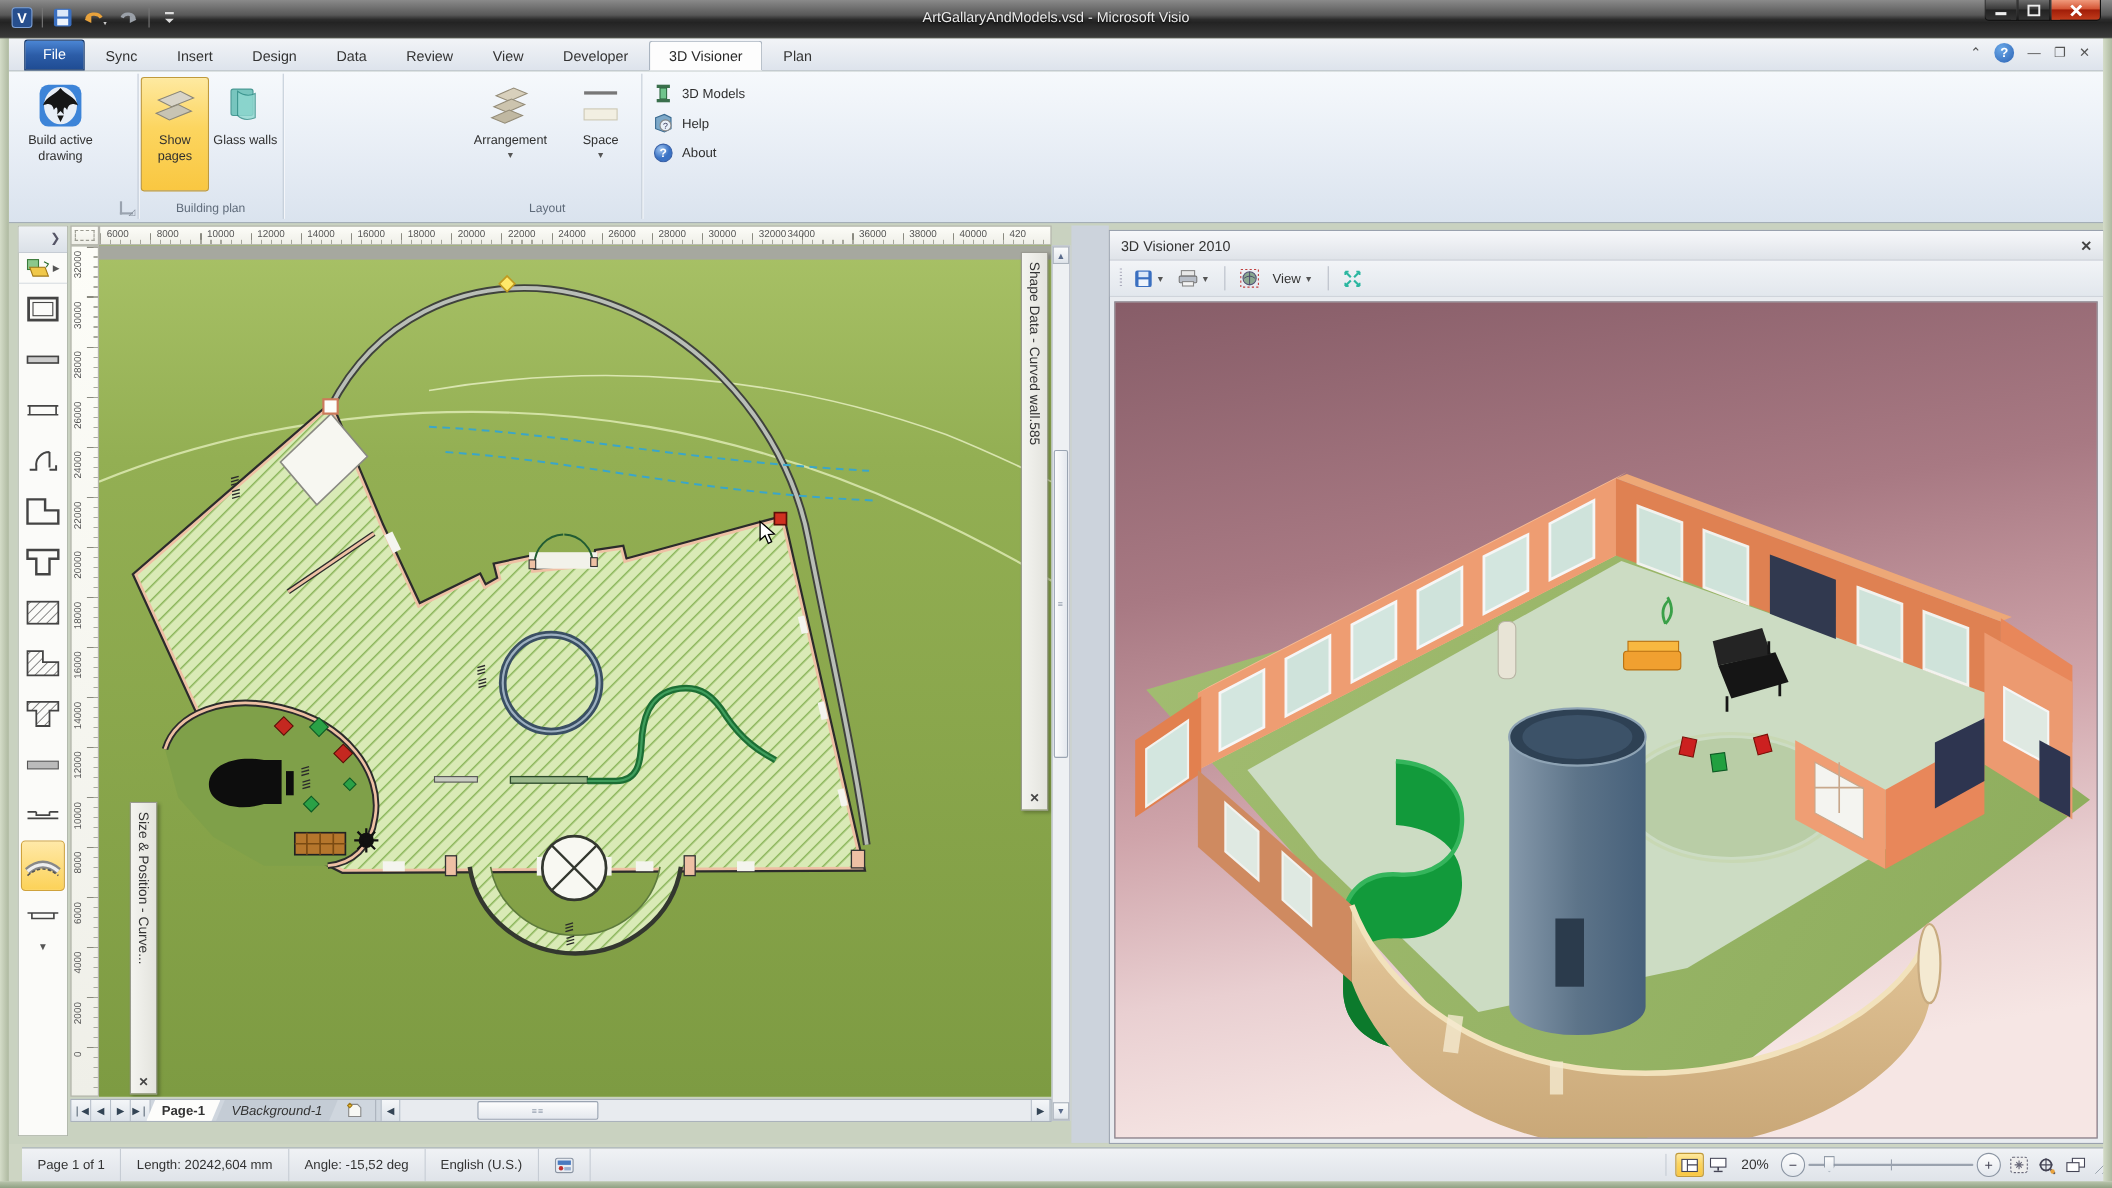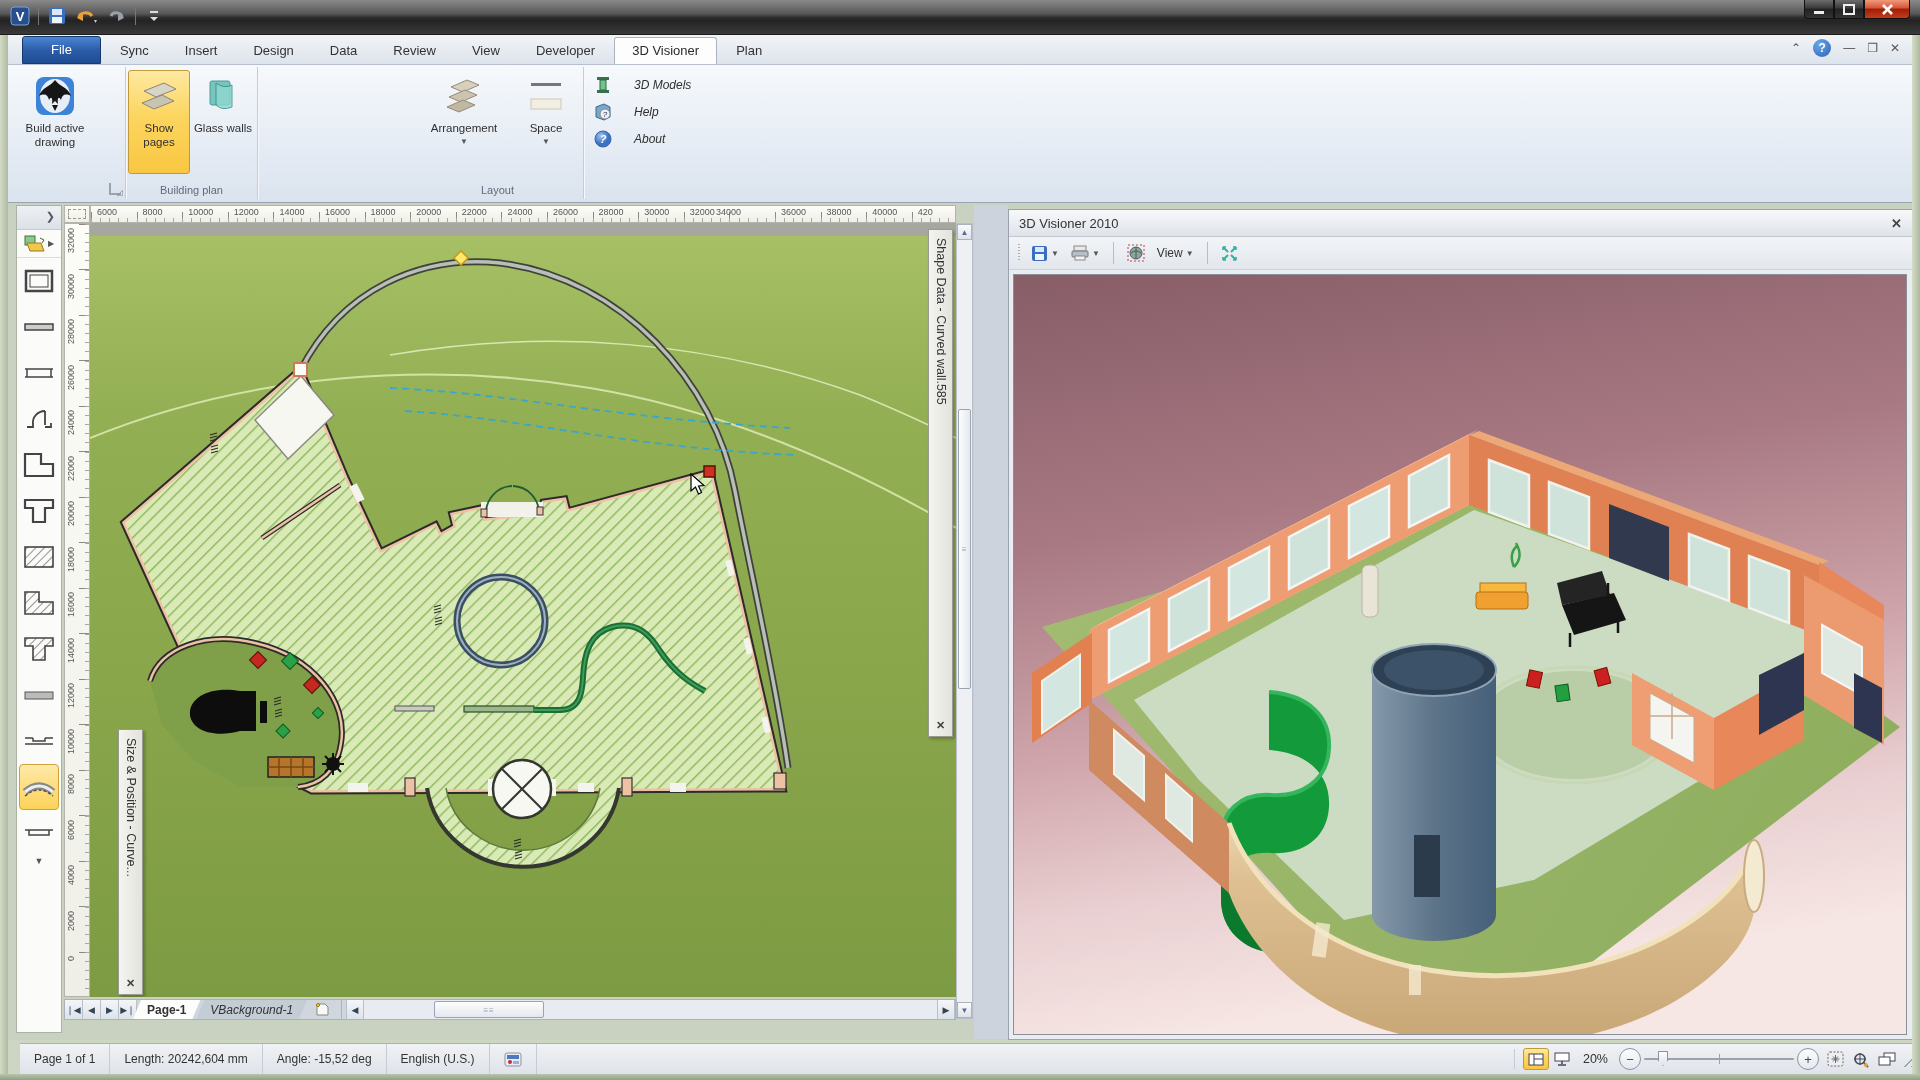--- a/index.html
+++ b/index.html
@@ -20,37 +20,37 @@
     color:#eee; font-size:11px; background:linear-gradient(#6c6c6c,#3a3a3a 45%,#222 50%,#333); }
   .cap-btn.min { width:30px; border-radius:0 0 0 4px; }
   .cap-btn.max { width:30px; }
   .cap-btn.close { width:46px; border-radius:0 0 4px 0; background:linear-gradient(#f09a7c,#d45535 45%,#a01d08 50%,#c23c1c); font-weight:bold; }
 
   
   #tabrow { position:absolute; left:8px; top:35px; width:1904px; height:30px;
     background:linear-gradient(#f2f4f7,#dde3ec); border-bottom:1px solid #b8c0cc; }
   #ribbon-tabs { position:absolute; left:14px; bottom:0; display:flex; align-items:flex-end; height:30px; }
   .rtab { padding:5px 17px 6px; font-size:13px; color:#333; margin-right:2px; border-radius:3px 3px 0 0; }
-  .rtab.file { background:linear-gradient(#4b86d4,#2c5da8 50%,#1f4c93); color:#fff; border:1px solid #16386b; padding:5px 28px 6px; }
+  .rtab.file { background:linear-gradient(#4b86d4,#2c5da8 50%,#1f4c93); color:#fff; border:1px solid #16386b; padding:5px 16px 6px; }
   .rtab.active { background:#fdfdfd; border:1px solid #aab4c0; border-bottom:none; color:#2a2a2a; }
   #tabrow-right { position:absolute; right:12px; top:4px; display:flex; align-items:center; gap:12px; color:#5a5a5a; font-size:12px; }
   .help-circle { width:18px; height:18px; border-radius:50%; background:radial-gradient(circle at 35% 30%,#6aa8e8,#2b62b4); color:#fff; font-weight:bold; font-size:12px; text-align:center; line-height:18px; }
   .docwin-glyph { font-size:12px; color:#555; }
 
   
   #ribbon { position:absolute; left:8px; top:65px; width:1904px; height:138px;
     background:linear-gradient(#f6f9fc,#e7edf5 55%,#dae3ee); border-bottom:1px solid #9aa4b2; }
   .rgroup { position:absolute; top:2px; height:132px; border-right:1px solid #c3ccd8; box-shadow:1px 0 0 #f6f8fb; }
   .glabel { position:absolute; bottom:3px; left:0; right:0; text-align:center; font-size:11px; color:#5f6b7a; }
   .bigbtn { position:absolute; top:3px; width:62px; height:104px; border-radius:3px; border:1px solid transparent;
     display:flex; flex-direction:column; align-items:center; padding-top:4px; font-size:11.5px; color:#2f2f2f; text-align:center; line-height:1.25; }
   .bigbtn.hl { background:linear-gradient(#fee9a0,#fcd55f 45%,#f9c741); border-color:#c09a3a; }
   .bigbtn .bicon { width:42px; height:42px; margin-bottom:4px; flex:none; }
   .drop-arrow { margin-top:2px; font-size:8px; color:#555; }
-  .smallbtn { position:absolute; left:8px; display:flex; align-items:center; gap:22px; font-size:12px; color:#2f2f2f; height:24px;font-style:italic; }
+  .smallbtn { position:absolute; left:8px; display:flex; align-items:center; gap:8px; font-size:12px; color:#2f2f2f; height:24px; }
   .dlg-launcher { position:absolute; right:4px; bottom:4px; width:12px; height:12px; border-left:2px solid #8a93a0; border-bottom:2px solid #8a93a0; transform:rotate(0deg); opacity:.8; }
   .dlg-launcher::after { content:"◿"; position:absolute; right:-2px; bottom:-4px; font-size:8px; color:#6a7380; }
 
   
   #workspace { position:absolute; left:8px; top:203px; width:1904px; height:837px; background:#c9d2c0; }
   #stencil { position:absolute; left:8px; top:2px; width:46px; height:828px; background:#fbfbf9; border:1px solid #aab2a4; }
   .sten-head1 { height:24px; background:linear-gradient(#eef1f4,#dbe1e8); border-bottom:1px solid #c6ccd4; color:#556; font-size:11px; text-align:right; padding:4px 6px 0 0; }
   .sten-head2 { height:28px; border-bottom:1px solid #d8dde2; display:flex; align-items:center; justify-content:center; gap:2px; }
   .sten-item { height:46px; display:flex; align-items:center; justify-content:center; }
   .sten-item.sel { background:linear-gradient(#ffe9a8,#fcd258); border:1px solid #cfa23c; border-radius:4px; margin:0 2px; }
@@ -155,20 +155,21 @@
           </svg>
       </div>
       <div class="qat-sep"></div>
       <div class="qat-btn">
         <svg width="12" height="14">
             <path d="M2,3 h8" stroke="#ddd" stroke-width="2"></path>
             <path d="M2,8 l4,4 l4,-4 z" fill="#ddd"></path>
           </svg>
       </div>
     </div>
+    <div id="title-text">ArtGallaryAndModels.vsd - Microsoft Visio</div>
     <div id="caption-buttons">
       <div class="cap-btn min">
           <svg width="12" height="10">
             <rect x="1" y="7" width="10" height="3" fill="#eee"></rect>
           </svg>
         </div>
       <div class="cap-btn max">
           <svg width="12" height="11">
             <rect x="1" y="1" width="10" height="9" fill="none" stroke="#eee" stroke-width="2"></rect>
           </svg>

